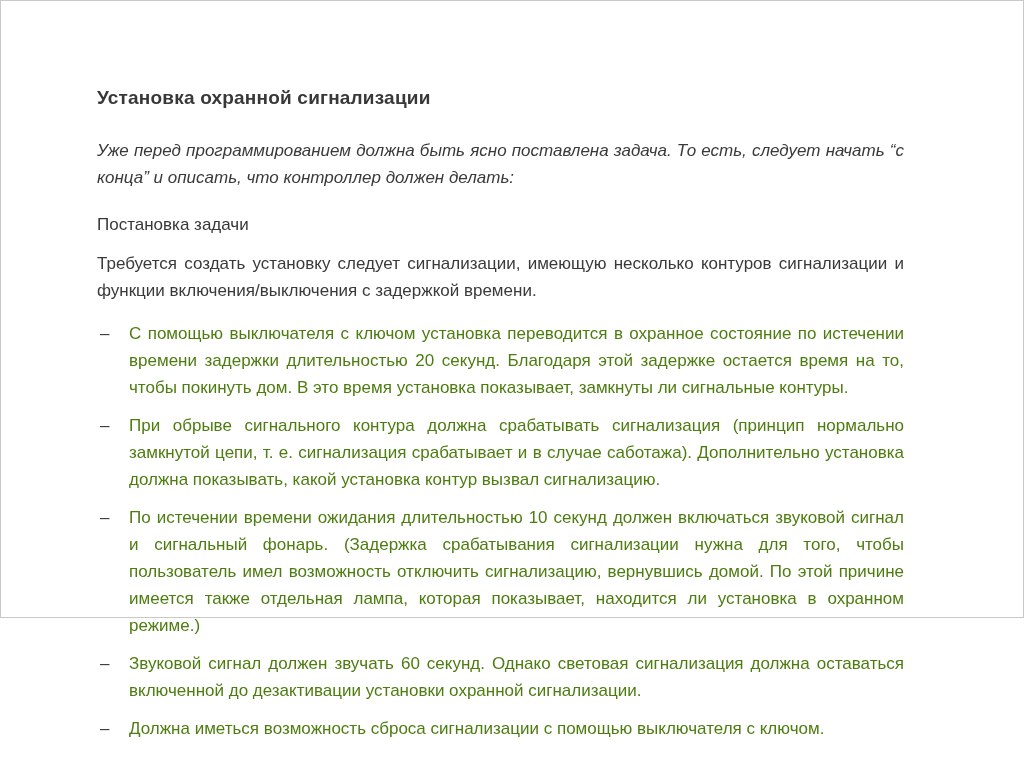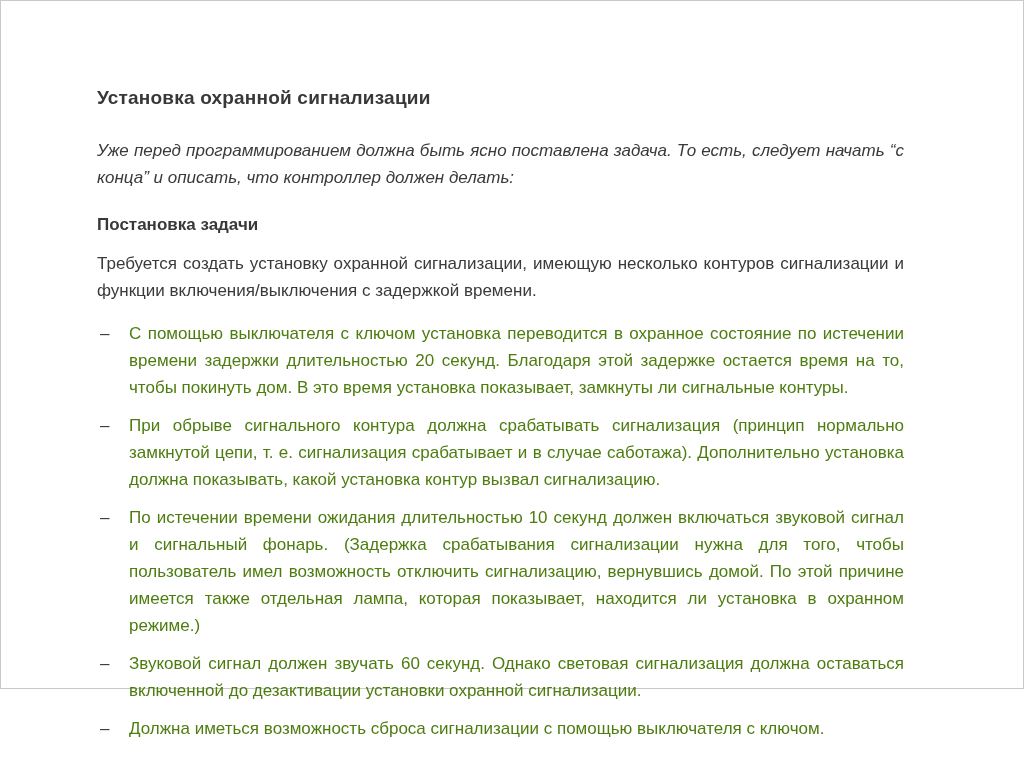--- a/index.html
+++ b/index.html
@@ -5,42 +5,42 @@
   * { margin: 0; padding: 0; box-sizing: border-box; }
   html, body { width: 1024px; height: 767px; }
   body {
     background: #ffffff;
     font-family: "Liberation Sans", sans-serif;
     color: #3a3a3a;
     overflow: hidden;
   }
   .slide {
     width: 1024px;
-    height: 689px;
+    height: 618px;
     background: #ffffff;
     border: 1px solid #c9c9c9;
     padding: 86px 119px 0 96px;
   }
   .title {
     font-size: 19px;
     font-weight: bold;
     color: #383838;
     margin-bottom: 28px;
     letter-spacing: 0.2px;
   }
   .para {
     font-size: 17px;
     line-height: 27px;
     text-align: justify;
     color: #3a3a3a;
   }
   .intro { margin-bottom: 24px; font-style: italic; }
   .subheading {
     font-size: 17px;
-    font-weight: bold;
+    font-weight: normal;
     color: #383838;
     margin-bottom: 15px;
   }
   .task-intro { margin-bottom: 16px; }
   .bullet-list { list-style: none; }
   .bullet-item {
     display: flex;
     align-items: flex-start;
     margin-bottom: 11px;
   }
@@ -63,21 +63,21 @@
 <body>
 
 <div class="slide">
 
   <h1 class="title">Установка охранной сигнализации</h1>
 
   <p class="para intro">Уже перед программированием должна быть ясно поставлена задача. То есть, следует начать “с конца” и описать, что контроллер должен делать:</p>
 
   <h2 class="subheading">Постановка задачи</h2>
 
-  <p class="para task-intro">Требуется создать установку охранной сигнализации, имеющую несколько контуров сигнализации и функции включения/выключения с задержкой времени.</p>
+  <p class="para task-intro">Требуется создать установку следует сигнализации, имеющую несколько контуров сигнализации и функции включения/выключения с задержкой времени.</p>
 
   <ul class="bullet-list">
 
     <li class="bullet-item">
       <span class="bullet-marker">–</span>
       <span class="bullet-text">С помощью выключателя с ключом установка переводится в охранное состояние по истечении времени задержки длительностью 20 секунд. Благодаря этой задержке остается время на то, чтобы покинуть дом. В это время установка показывает, замкнуты ли сигнальные контуры.</span>
     </li>
 
     <li class="bullet-item">
       <span class="bullet-marker">–</span>

